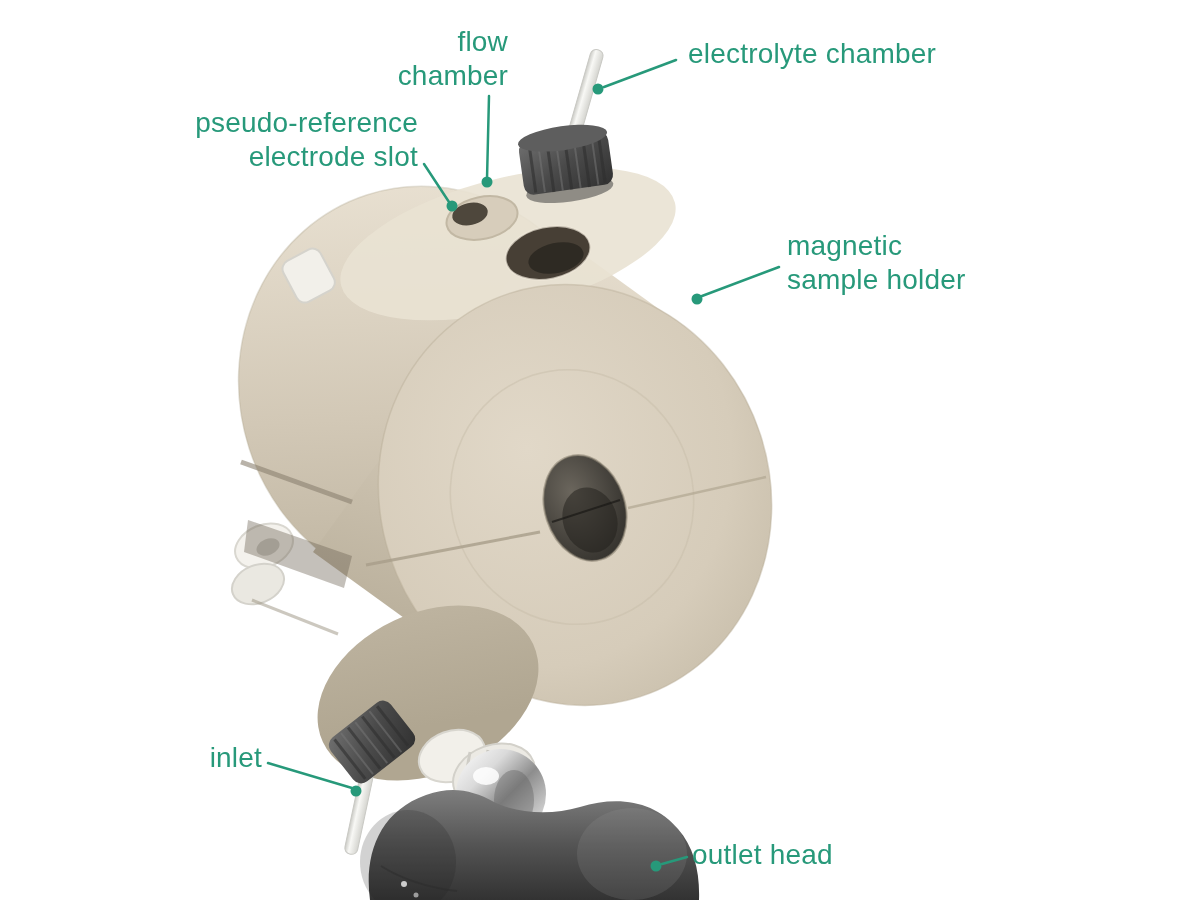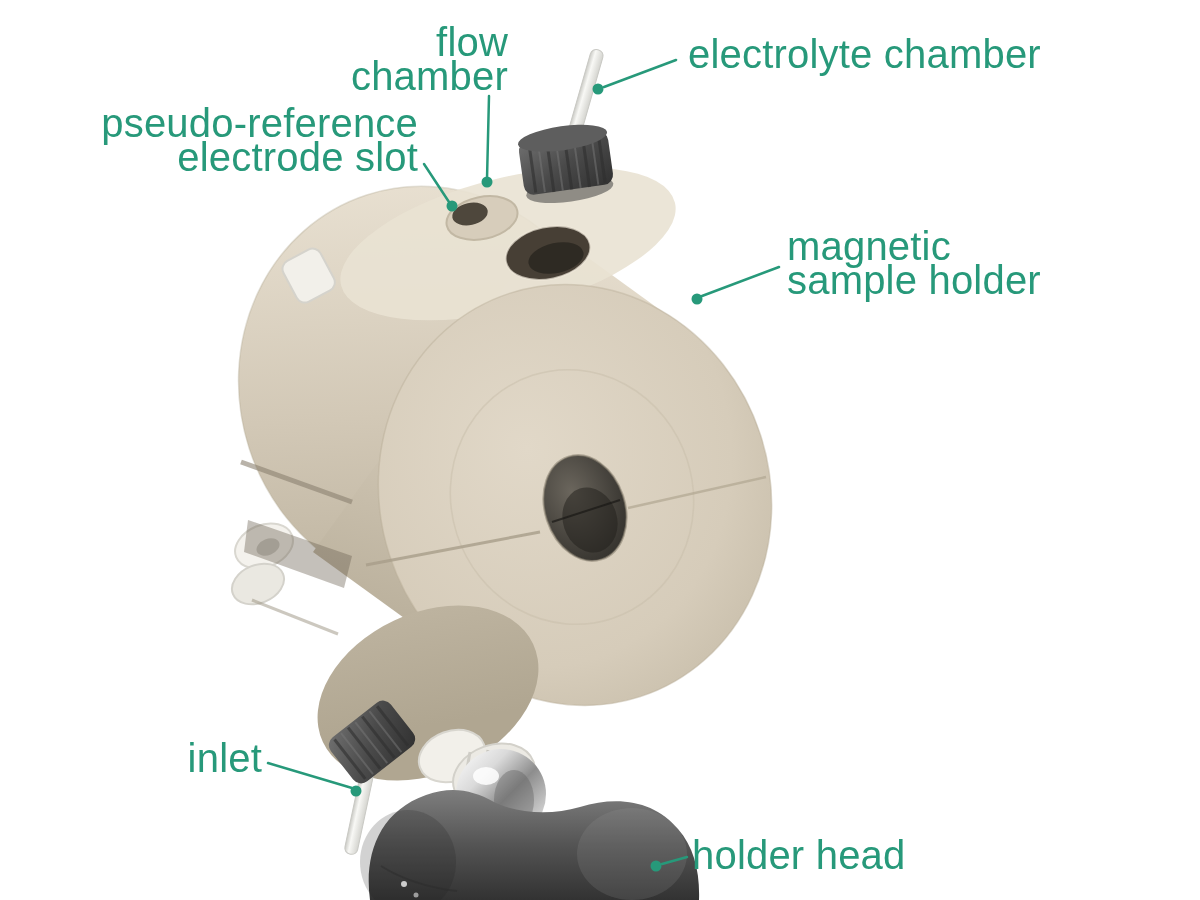--- a/index.html
+++ b/index.html
@@ -12,21 +12,21 @@
     overflow: hidden;
   }
   .figure {
     position: relative;
     width: 1200px; height: 900px;
     background: var(--bg);
   }
   .figure svg { position: absolute; left: 0; top: 0; }
   .label {
     position: absolute;
-    font-size: 40px;
+    font-size: 28px;
     line-height: 34px;
     color: var(--accent);
     white-space: pre-line;
     letter-spacing: 0.2px;
   }
   .label.right { text-align: right; }
   .leader { stroke: var(--accent); stroke-width: 2.5; fill: none; stroke-linecap: round; }
   .dot { fill: var(--accent); }
 </style>
 </head>
@@ -221,15 +221,15 @@
   <div class="label" style="left:688px; top:37px;">electrolyte chamber</div>
 
   <div class="label" style="left:787px; top:229px;">magnetic
 sample holder</div>
 
   <div class="label right" style="right:782px; top:106px;">pseudo-reference
 electrode slot</div>
 
   <div class="label right" style="right:938px; top:741px;">inlet</div>
 
-  <div class="label" style="left:692px; top:838px;">holder head</div>
+  <div class="label" style="left:692px; top:838px;">outlet head</div>
 
 </div>
 
 </body></html>

